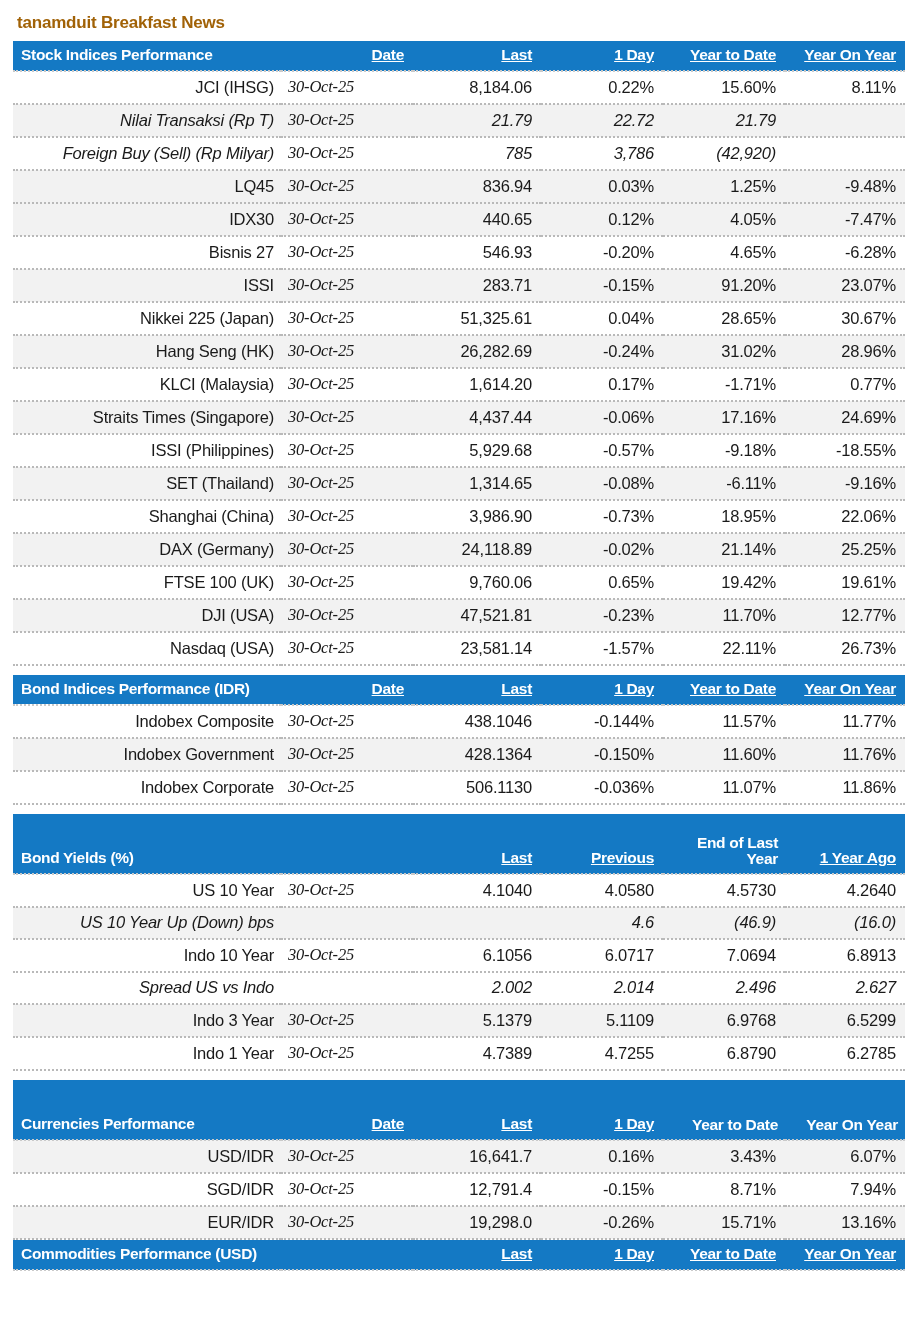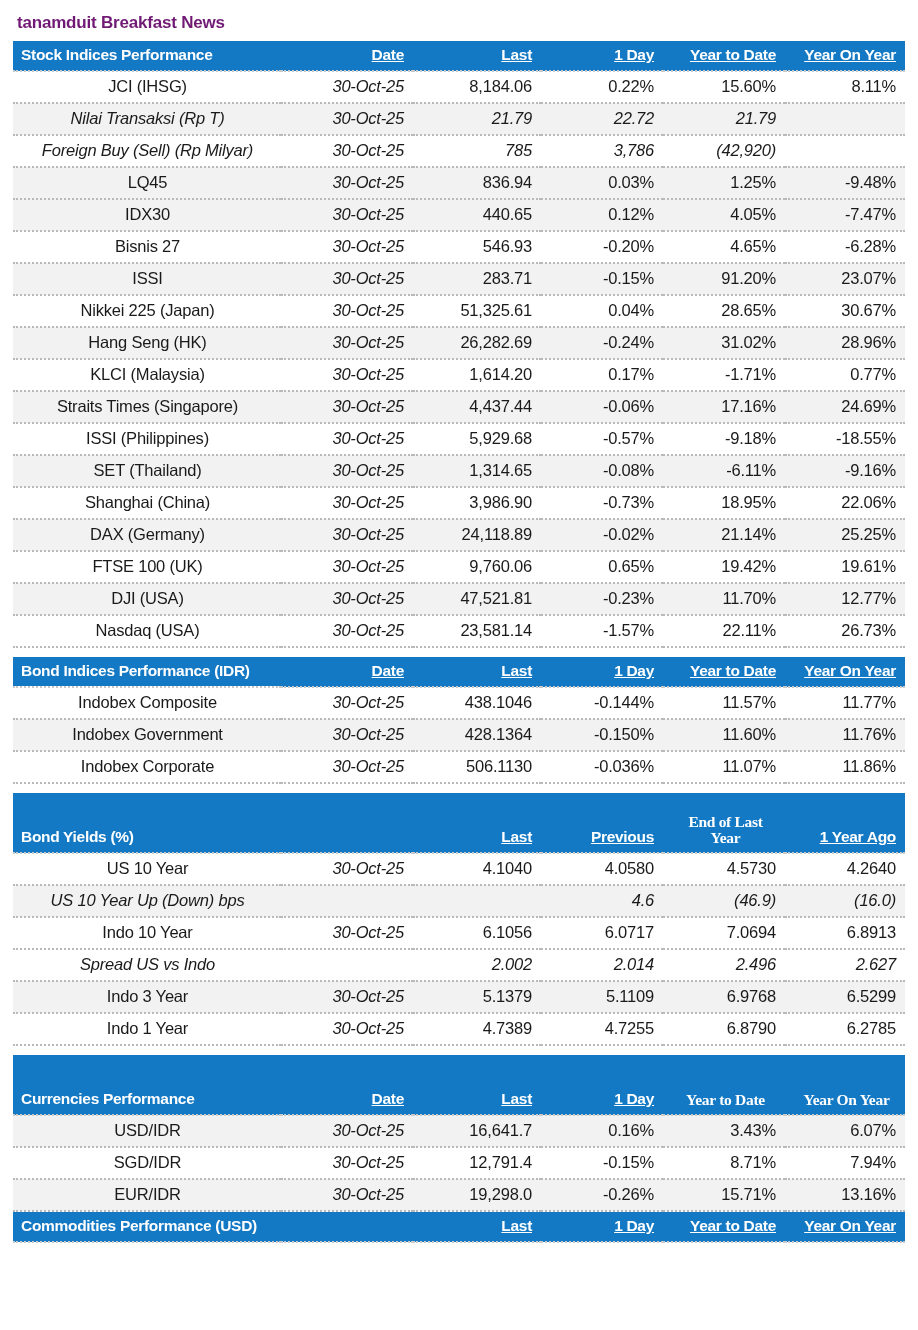--- a/index.html
+++ b/index.html
@@ -4,21 +4,21 @@
 <style>
   html,body{margin:0;padding:0;}
   body{
     width:918px;height:1330px;background:#ffffff;
     font-family:"Liberation Sans","DejaVu Sans",sans-serif;
     color:#1a1a1a;overflow:hidden;
   }
   .page{width:918px;height:1330px;position:relative;box-sizing:border-box;padding:0 13px;}
 
   .doc-title{
-    font-size:17px;font-weight:bold;color:#701a75;
+    font-size:17px;font-weight:bold;color:#a16207;
     padding:13px 0 8px 4px;letter-spacing:-0.2px;
   }
 
   table.sheet{
     width:892px;border-collapse:collapse;table-layout:fixed;
   }
   table.sheet + table.sheet{margin-top:0;}
 
   col.c-label{width:268px;}
   col.c-date{width:132px;}
@@ -31,36 +31,36 @@
   tr.hdr > th{
     background:#1479C4;color:#ffffff;font-weight:bold;
     font-size:15.5px;letter-spacing:-0.3px;
     padding:5px 7px 6px 10px;border:0;
     vertical-align:bottom;white-space:nowrap;
     border-bottom:2px dotted #c9c9c9;
     margin-top:25px;
   }
   tr.hdr > th.lbl{text-align:left;padding-left:8px;}
   tr.hdr > th.num{text-align:right;padding-right:9px;text-decoration:underline;}
-  tr.hdr > th.ctr{text-align:center;white-space:normal;line-height:1.02;font-family:Liberation Serif, serif;}
+  tr.hdr > th.ctr{text-align:right;white-space:normal;line-height:1.02;}
   tr.hdr.tall > th{height:48px;}
   tr.hdr > th.clip{overflow:hidden;}
   tr.hdr > th.clip span{display:block;width:268px;overflow:hidden;white-space:nowrap;}
 
   
   tr.row > td{
     font-size:16.5px;padding:5px 7px 6px 7px;
     border-bottom:2px dotted #b9b9b9;
     background:#ffffff;height:18px;vertical-align:bottom;
     letter-spacing:-0.2px;
   }
   tr.row.alt > td{background:#F2F2F2;}
-  tr.row > td.lbl{text-align:center;padding-left:8px;white-space:nowrap;}
+  tr.row > td.lbl{text-align:right;padding-left:8px;white-space:nowrap;}
   tr.row > td.num{text-align:right;padding-right:9px;white-space:nowrap;}
-  tr.row > td.date{text-align:right;padding-right:9px;font-style:italic;white-space:nowrap;}
+  tr.row > td.date{text-align:left;padding-right:9px;font-style:italic;white-space:nowrap;font-family:Liberation Serif, serif;}
   tr.row.ital > td{font-style:italic;}
 
   .gap{height:9px;background:#ffffff;}
 </style>
 </head>
 <body>
 
 <div class="page">
 
   <div class="doc-title">tanamduit Breakfast News</div>

